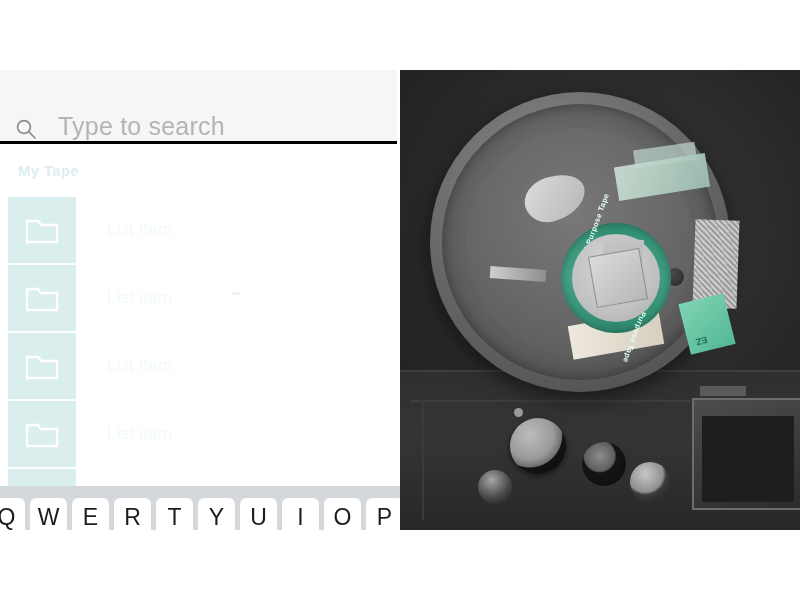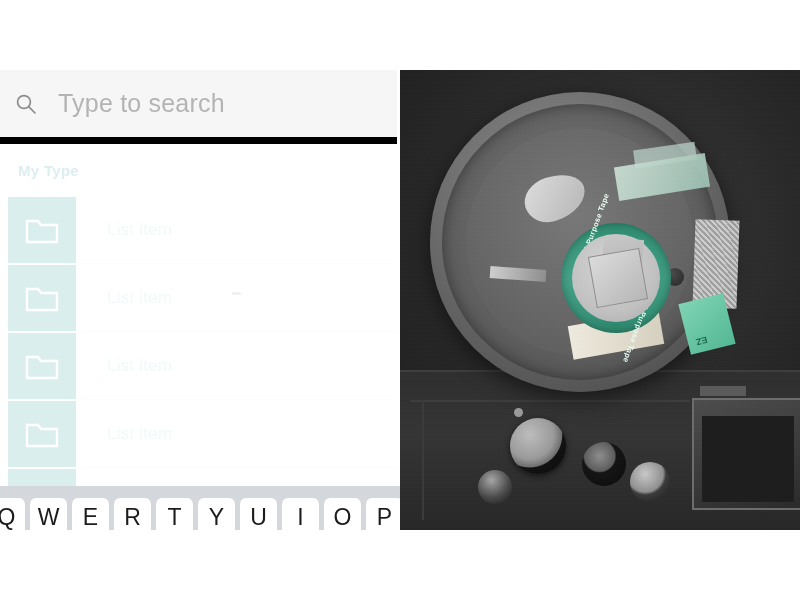--- a/index.html
+++ b/index.html
@@ -10,22 +10,22 @@
 
   
   #left-panel{
     position:absolute; left:0; top:70px; width:397px; height:416px;
     background:#ffffff; overflow:hidden;
   }
 
   #search-bar{
     position:relative; height:74px; width:397px;
     background:#f6f6f6;
-    border-bottom:7px solid #000000;
-    display:flex; align-items:center;
+    border-bottom:3px solid #000000;
+    display:flex; align-items:flex-end;
   }
   #search-icon{
     width:24px; height:24px; margin-left:14px; margin-right:20px;
     flex:0 0 auto; opacity:.75;
   }
   #search-icon svg{ display:block; }
   #search-input{
     border:none; outline:none; background:transparent;
     font-family:"Liberation Sans", sans-serif;
     font-size:25px; font-weight:300; color:#9a9a9a;
@@ -277,21 +277,21 @@
         <svg viewBox="0 0 24 24" width="24" height="24" fill="none" stroke="#6b6b6b" stroke-width="1.7" stroke-linecap="round">
           <circle cx="10" cy="10" r="6.4"></circle>
           <line x1="14.9" y1="14.9" x2="21" y2="21"></line>
         </svg>
       </span>
       <input id="search-input" type="text" placeholder="Type to search" value="" style="">
     </div>
 
     <div id="list-region">
 
-      <div id="section-header">My Type</div>
+      <div id="section-header">My Tape</div>
 
       <div class="list-item">
         <div class="li-thumb">
           <svg class="folder-icon" viewBox="0 0 34 27" fill="none" stroke="#ffffff" stroke-width="2.4">
             <path d="M2 25V4h11l3 4h16v17z"></path>
           </svg>
         </div>
         <div class="li-label">List item</div>
         <div class="li-divider"></div>
       </div>

